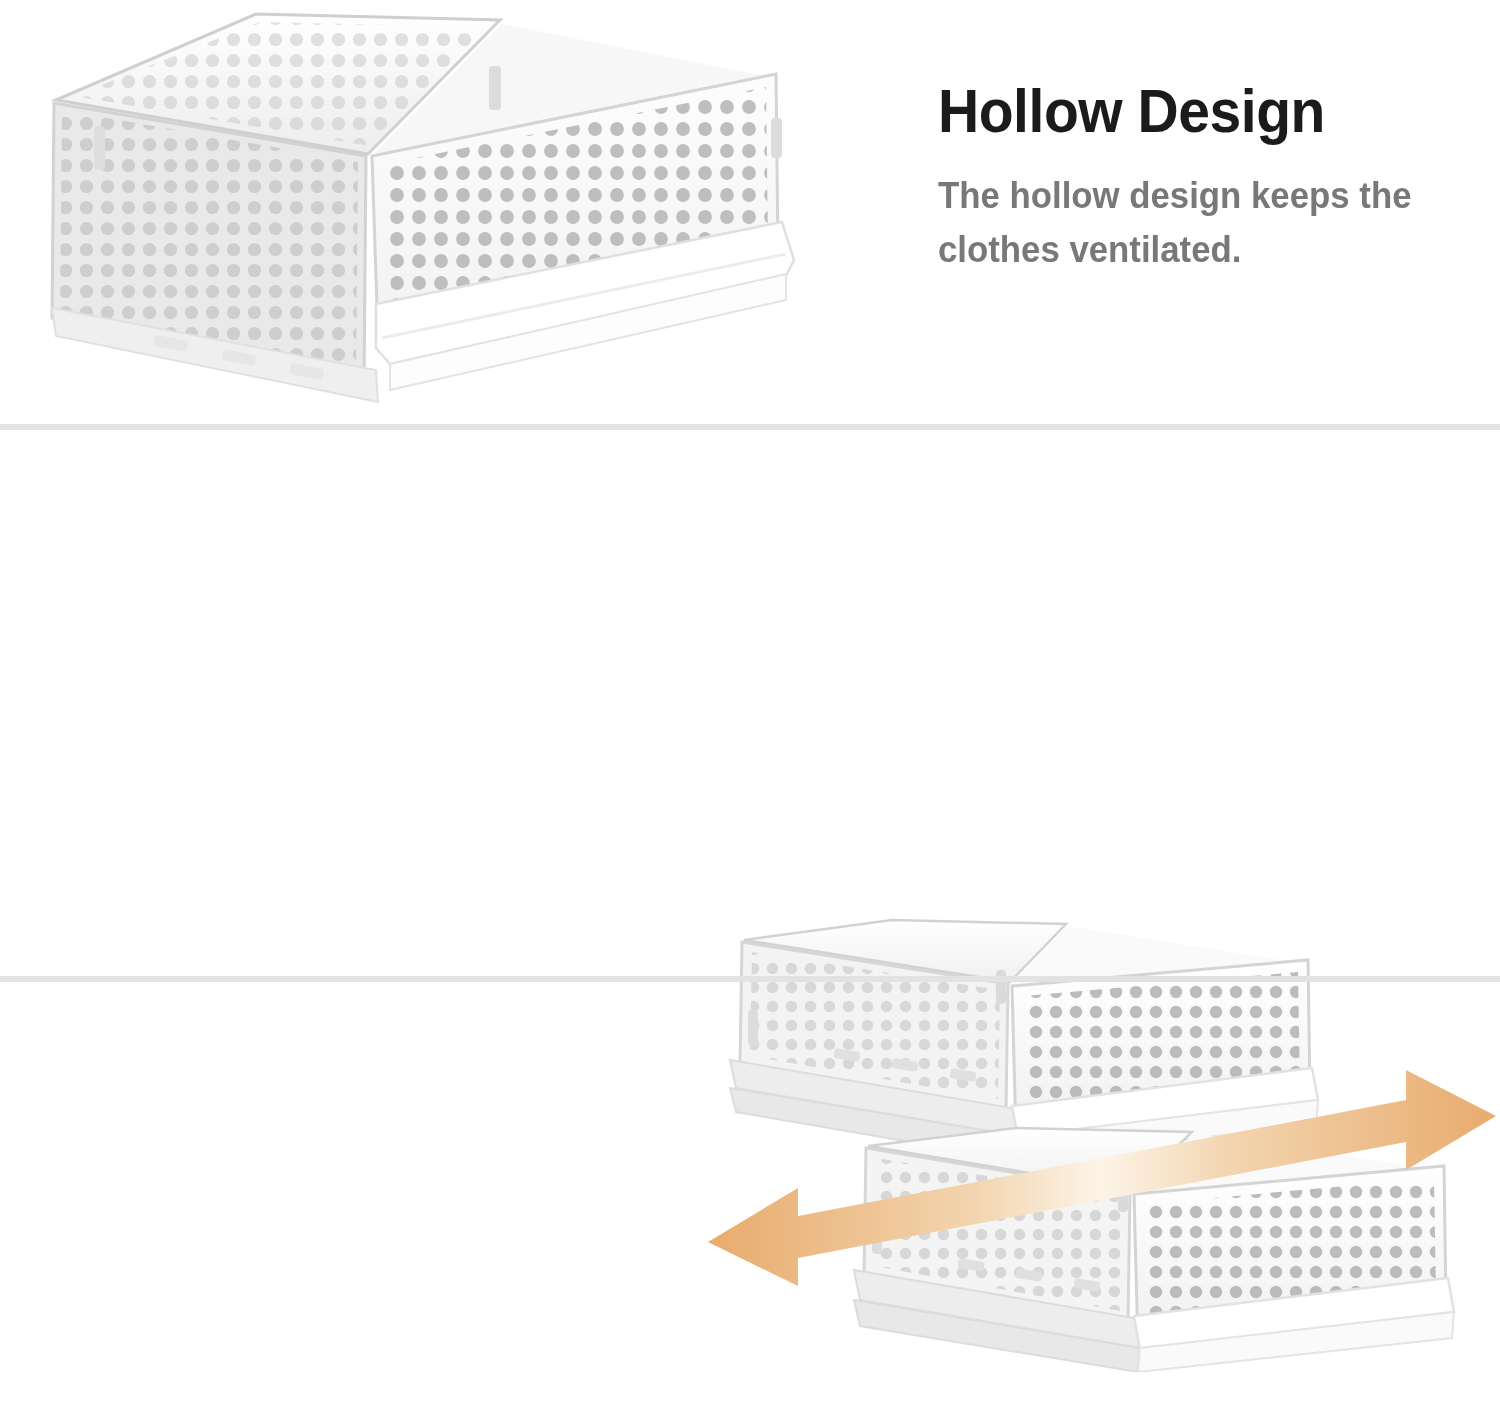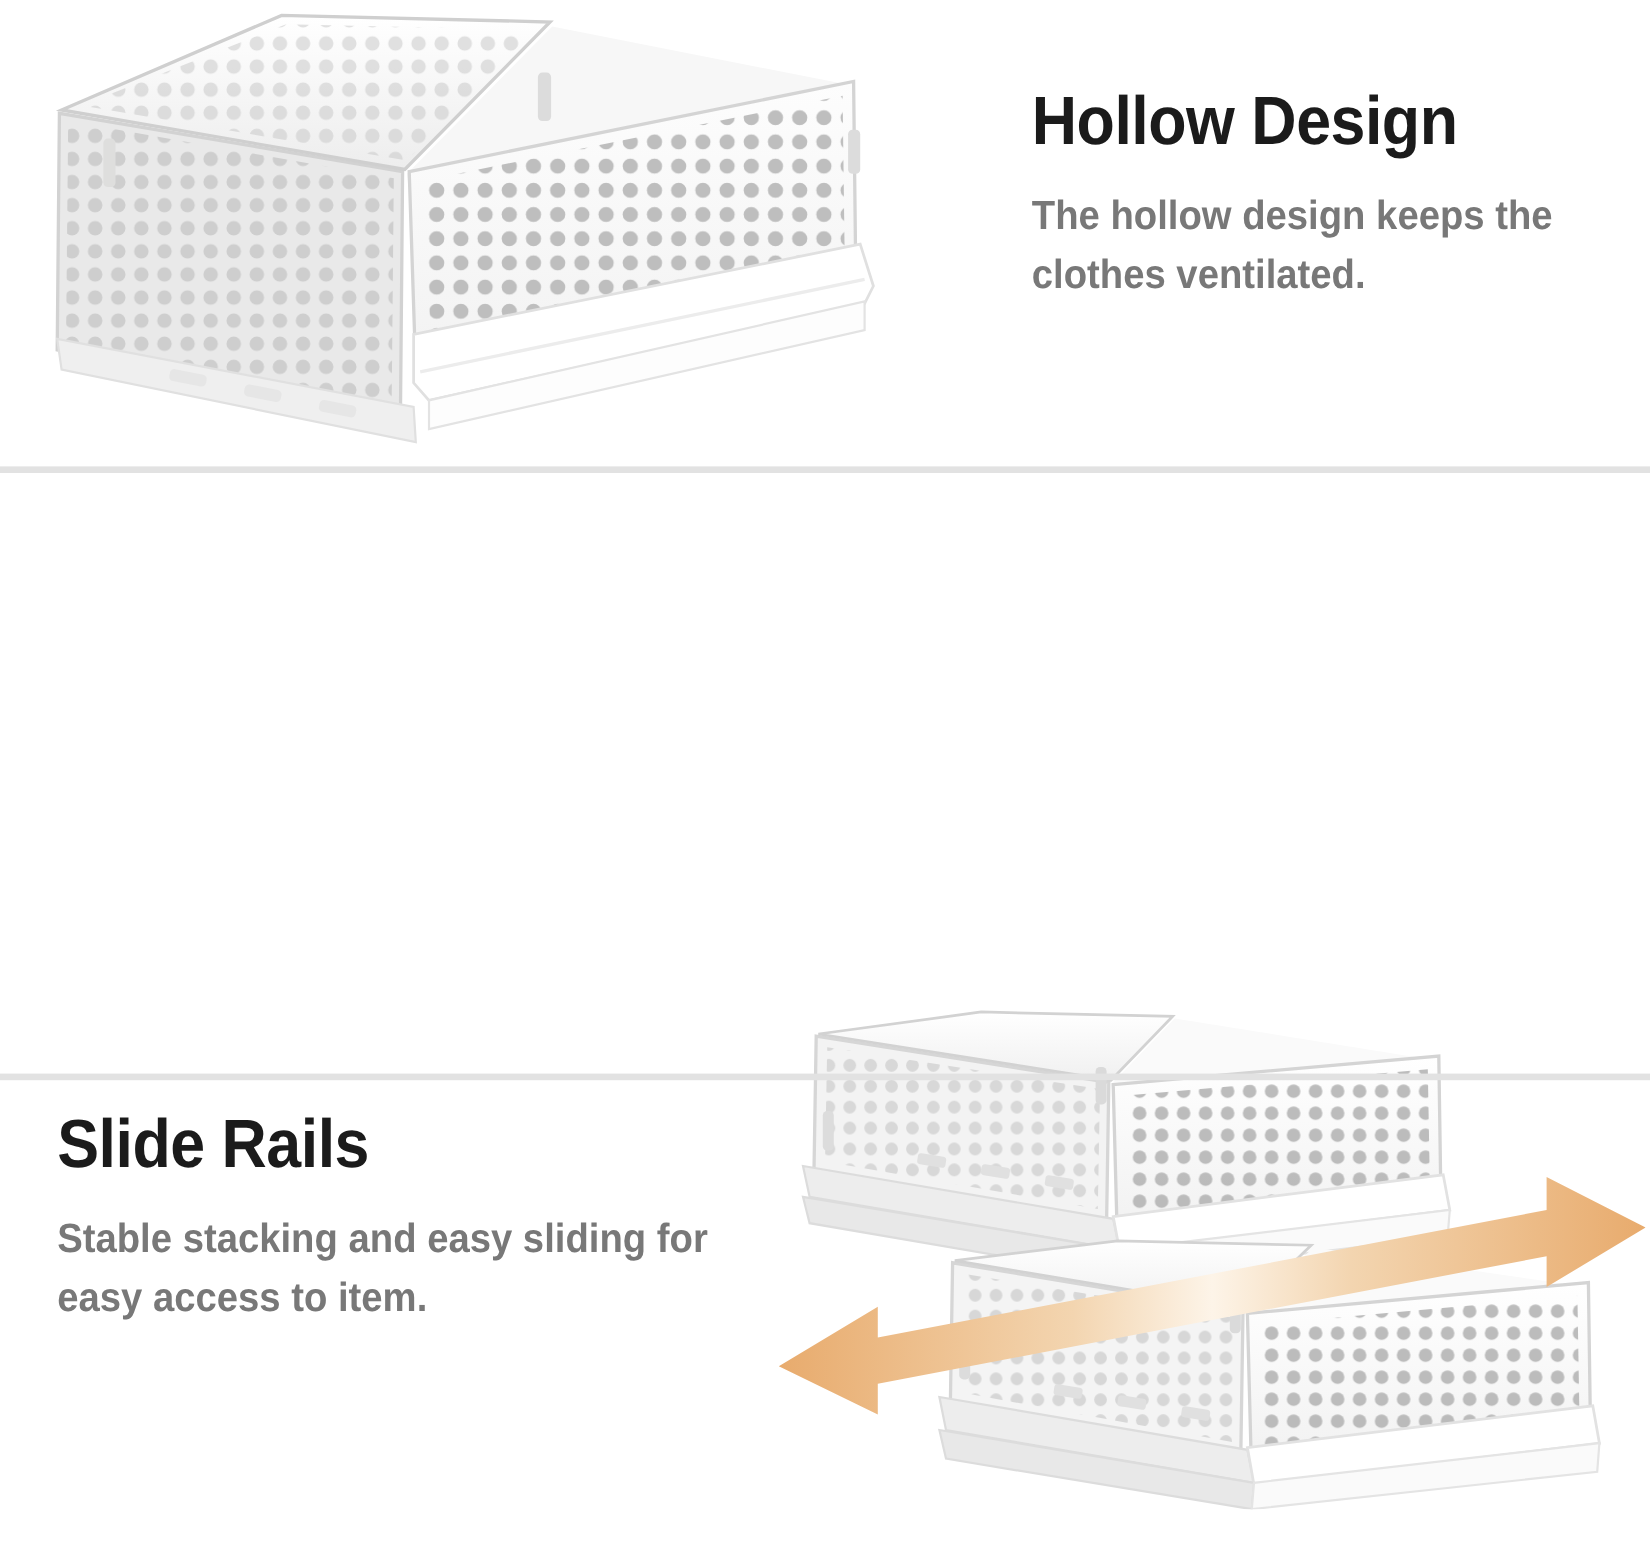--- a/index.html
+++ b/index.html
@@ -147,24 +147,20 @@
       <div class="heading">Hollow Design</div>
       <div class="subtext">The hollow design keeps the clothes ventilated.</div>
     </div>
 
   </div>
 
   <div class="divider divider-1"></div>
 
   <div class="section section-2">
 
-    <div class="textblock tb-2">
-      <div class="heading">Slide Rails</div>
-      <div class="subtext">Stable stacking and easy sliding for easy access to item.</div>
-    </div>
 
     <div class="product p2">
       <svg viewBox="0 0 790 470" xmlns="http://www.w3.org/2000/svg">
         <defs>
           <pattern id="perfC" x="0" y="0" width="19" height="19" patternUnits="userSpaceOnUse">
             <circle cx="9.5" cy="9.5" r="5.8" fill="#c6c6c6"></circle>
           </pattern>
           <pattern id="perfD" x="0" y="0" width="20" height="20" patternUnits="userSpaceOnUse">
             <circle cx="10" cy="10" r="6.2" fill="#b5b5b5"></circle>
           </pattern>

